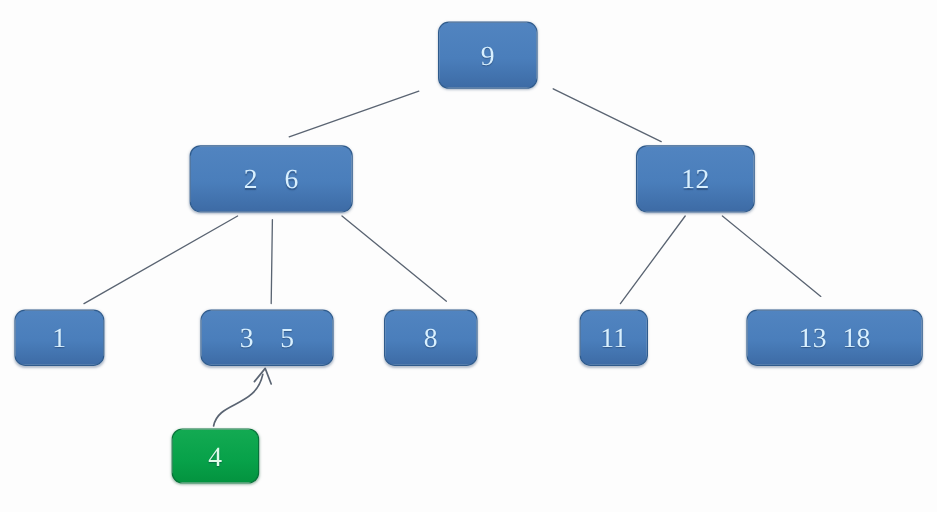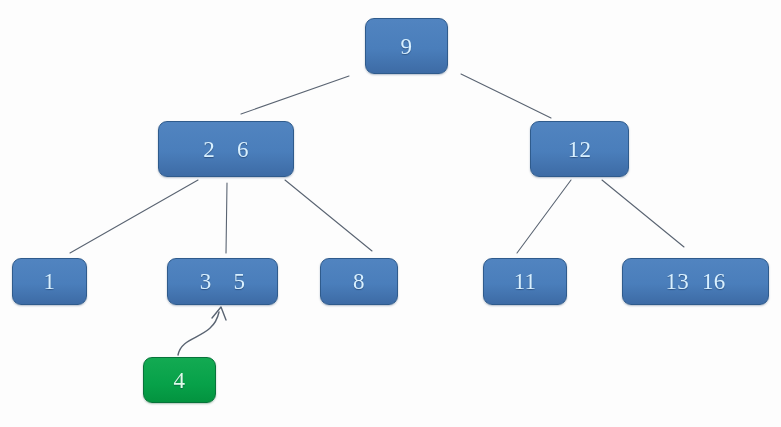--- a/index.html
+++ b/index.html
@@ -111,29 +111,29 @@
         <div class="keys">
           <span class="key">3</span>
           <span class="key">5</span>
         </div>
       </div>
       <div class="node blue single" style="left: 320px; top: 258px; width: 78px; height: 47px;">
         <div class="keys">
           <span class="key">8</span>
         </div>
       </div>
-      <div class="node blue single" style="left: 483px; top: 258px; width: 84px; height: 47px;">
+      <div class="node blue single" style="left: 483px; top: 258px; width: 57px; height: 47px;">
         <div class="keys">
           <span class="key">11</span>
         </div>
       </div>
       <div class="node blue narrow-gap" style="left: 622px; top: 258px; width: 147px; height: 47px;">
         <div class="keys">
           <span class="key">13</span>
-          <span class="key">16</span>
+          <span class="key">18</span>
         </div>
       </div>
       <div class="node green single" style="left: 143px; top: 357px; width: 73px; height: 46px;">
         <div class="keys">
           <span class="key">4</span>
         </div>
       </div>
     </div>
 
 </div>

